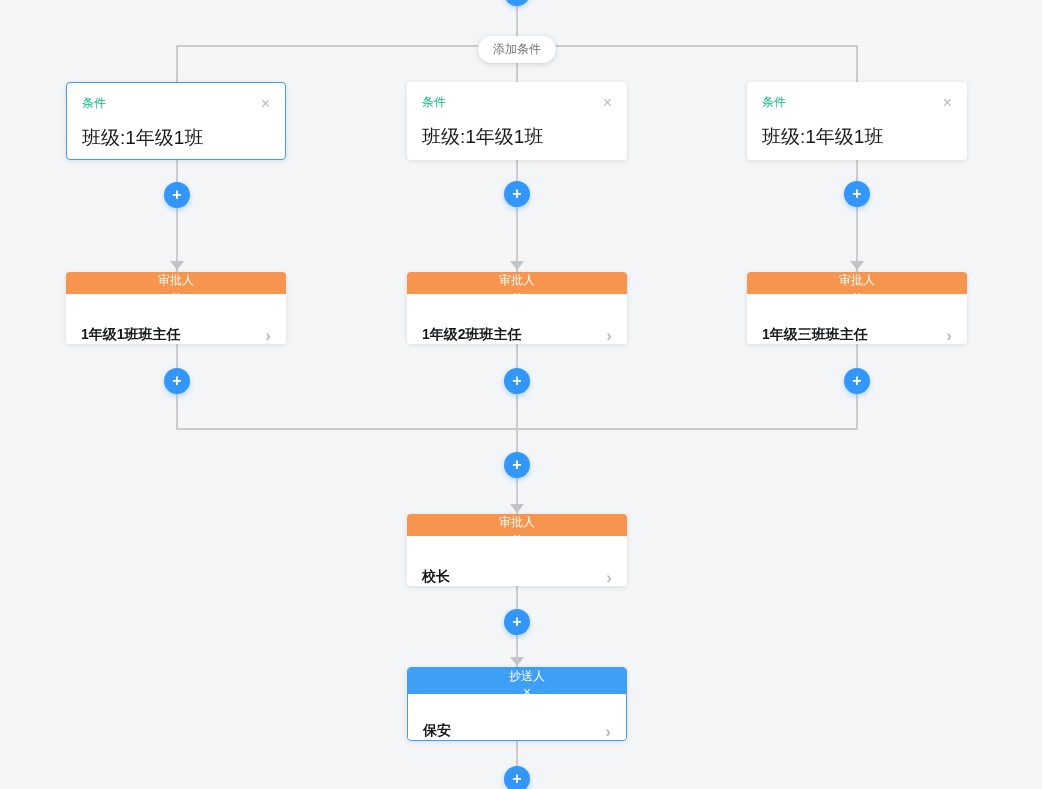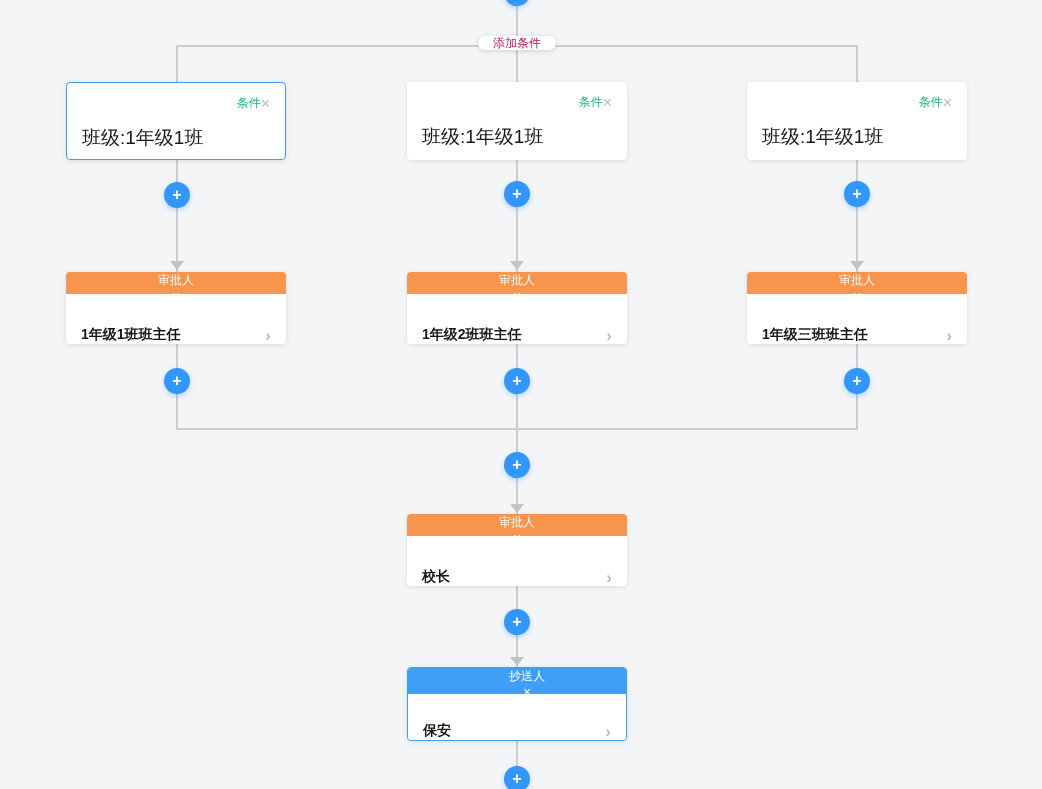--- a/index.html
+++ b/index.html
@@ -10,30 +10,30 @@
   .vline{width:2px;}
   .hline{height:2px;}
   .arrow{position:absolute;width:0;height:0;border-left:7px solid transparent;border-right:7px solid transparent;border-top:9px solid #c2c3c7;z-index:1;}
 
   
   .plus{position:absolute;width:26px;height:26px;border-radius:50%;background:#3296fa;color:#fff;
         display:flex;align-items:center;justify-content:center;font-size:16px;font-weight:700;
         box-shadow:0 2px 5px rgba(50,150,250,.35);z-index:3;cursor:pointer;line-height:1;}
 
   
-  .add-cond{position:absolute;left:478px;top:36px;width:78px;height:14px;background:#fff;border-radius:14px;
-            box-shadow:0 1px 5px rgba(0,0,0,.16);color:#be185d;font-size:12px;display:flex;align-items:center;
+  .add-cond{position:absolute;left:478px;top:36px;width:78px;height:27px;background:#fff;border-radius:14px;
+            box-shadow:0 1px 5px rgba(0,0,0,.16);color:#737373;font-size:12px;display:flex;align-items:center;
             justify-content:center;z-index:4;cursor:pointer;}
 
   
   .node-card{position:absolute;width:220px;background:#fff;border-radius:4px;box-sizing:border-box;
              box-shadow:0 1px 5px rgba(0,0,0,.10);z-index:2;cursor:pointer;}
   .condition-card{height:78px;padding:12px 15px 0 15px;}
   .condition-card.selected{border:1px solid #3d9ff5;}
-  .cond-title-row{display:flex;justify-content:flex-end;align-items:center;}
+  .cond-title-row{display:flex;justify-content:space-between;align-items:center;}
   .cond-title{color:#15bc83;font-size:12px;}
   .close-gray{color:#b9bcc2;font-size:16px;line-height:1;cursor:pointer;}
   .cond-value{margin-top:13px;font-size:19px;color:#17181a;}
 
   .header-card .card-header{height:22px;display:flex;align-items:center;justify-content:space-between;
         padding:0 12px;border-radius:4px 4px 0 0;color:#fff;font-size:12px;flex-direction:column;}
   .approver .card-header{background:#f7944d;}
   .cc .card-header{background:#3d9ff5;height:26px;border-radius:3px 3px 0 0;padding-left:32px;}
   .close-white{color:#fff;font-size:14px;line-height:1;cursor:pointer;}
   .card-body{display:flex;align-items:flex-end;justify-content:space-between;padding:0 15px;height:50px;

